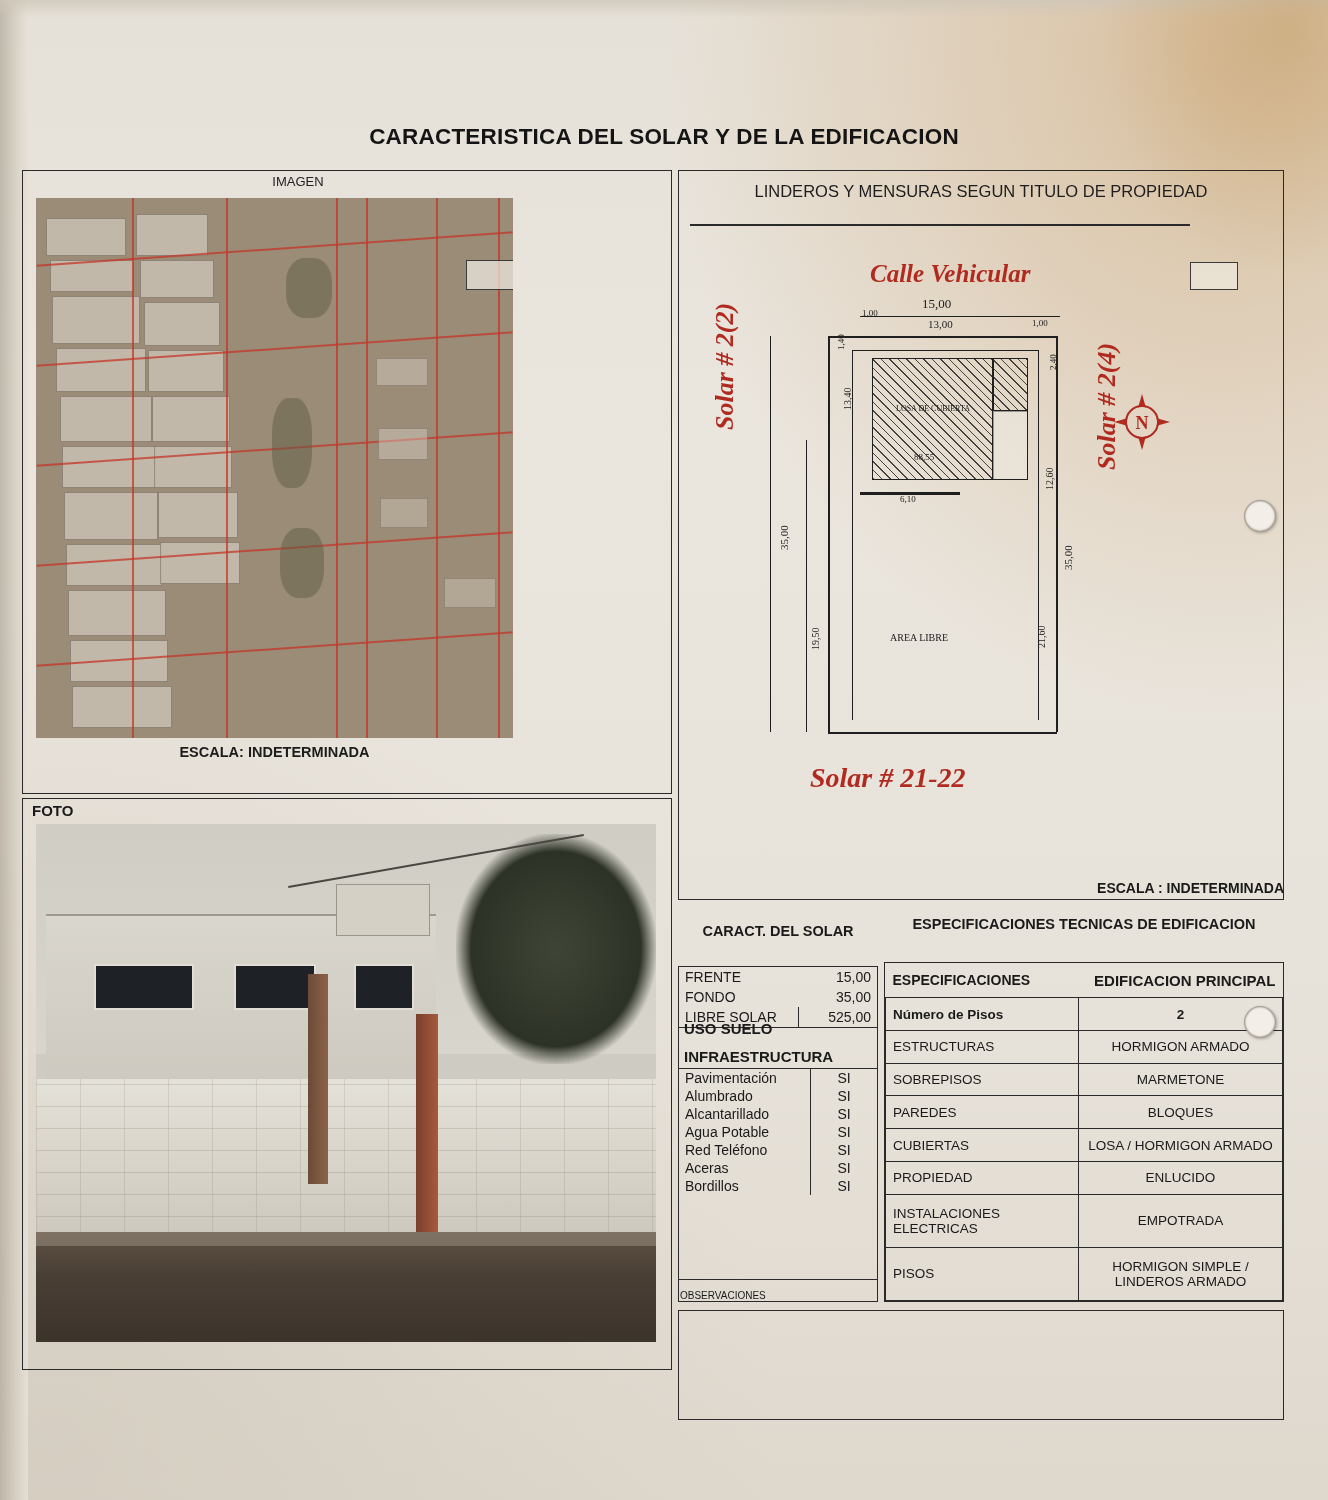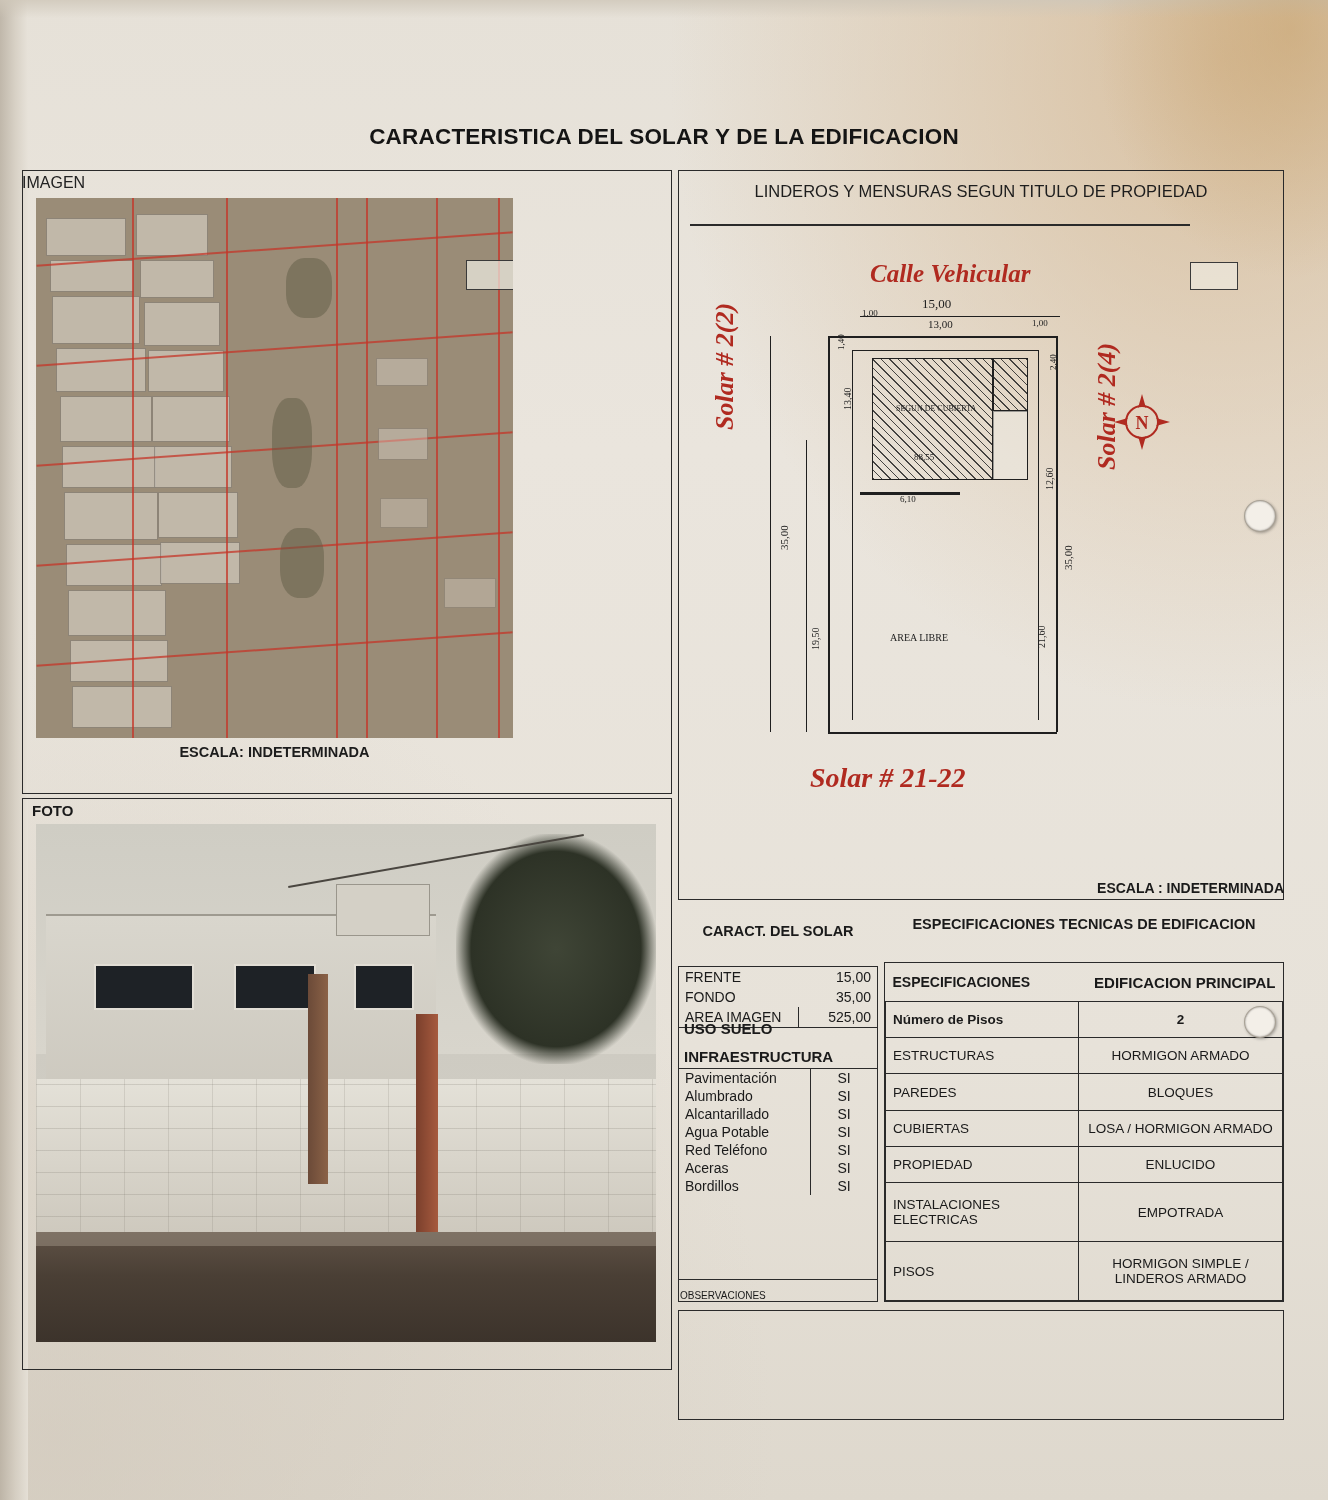--- a/index.html
+++ b/index.html
@@ -40,22 +40,22 @@
     position:absolute;left:0;top:124px;width:1328px;
     text-align:center;font-weight:bold;font-size:22.5px;letter-spacing:.2px;
     color:#141414;
   }
 
   
   .box{position:absolute;border:1.6px solid #2a2a2a;box-sizing:border-box;}
 
   #imagen-box{left:22px;top:170px;width:650px;height:624px;}
   #imagen-label{
-    position:absolute;left:22px;top:174px;width:552px;text-align:left;
-    font-size:16px;color:#222;
+    position:absolute;left:22px;top:174px;width:552px;text-align:center;
+    font-size:13px;color:#222;
   }
   #imagen-photo{
     position:absolute;left:36px;top:198px;width:477px;height:540px;
     background:
       linear-gradient(180deg, rgba(120,100,80,.25), rgba(120,100,80,.25)),
       linear-gradient(115deg,#8d8274 0%, #a89a86 18%, #b7a792 30%, #9f9versus 31%, #a89b87 50%, #8a7f70 75%, #7d7265 100%);
     background-color:#9b8f7c;
     overflow:hidden;
   }
   .map-grid{position:absolute;inset:0;}
@@ -263,21 +263,21 @@
     <div class="line" style="left:356px;top:96px;width:1.6px;height:396px;"></div>
     <div class="line" style="left:128px;top:492px;width:229px;height:1.6px;"></div>
 
     <div class="line" style="left:152px;top:110px;width:1.2px;height:370px;"></div>
     <div class="line" style="left:338px;top:110px;width:1.2px;height:370px;"></div>
     <div class="line" style="left:152px;top:110px;width:187px;height:1.2px;"></div>
 
     <div class="hatch" style="left:172px;top:118px;width:120px;height:120px;"></div>
     <div class="hatch" style="left:292px;top:118px;width:34px;height:52px;"></div>
     <div style="position:absolute;left:292px;top:170px;width:34px;height:68px;border:1.4px solid #1f1f1f;background:rgba(235,232,224,.6);"></div>
-    <div class="dim" style="left:196px;top:164px;font-size:8px;">SEGUN DE CUBIERTA</div>
+    <div class="dim" style="left:196px;top:164px;font-size:8px;">LOSA DE CUBIERTA</div>
     <div class="dim" style="left:214px;top:212px;font-size:9px;">88,55</div>
     <div class="line" style="left:160px;top:252px;width:100px;height:2.5px;"></div>
     <div class="dim" style="left:200px;top:254px;font-size:9px;">6,10</div>
 
     <div class="dim" style="left:142px;top:170px;font-size:10px;transform:rotate(-90deg);transform-origin:left top;">13,40</div>
     <div class="dim" style="left:136px;top:110px;font-size:9px;transform:rotate(-90deg);transform-origin:left top;">1,40</div>
     <div class="dim" style="left:78px;top:310px;font-size:11px;transform:rotate(-90deg);transform-origin:left top;">35,00</div>
     <div class="dim" style="left:110px;top:410px;font-size:10px;transform:rotate(-90deg);transform-origin:left top;">19,50</div>
     <div class="line" style="left:70px;top:96px;width:1.2px;height:396px;"></div>
     <div class="line" style="left:106px;top:200px;width:1.2px;height:292px;"></div>
@@ -314,21 +314,21 @@
       <tbody>
           <tr>
         <td>FRENTE</td>
         <td class="cellv">15,00</td>
       </tr>
       <tr>
         <td>FONDO</td>
         <td class="cellv">35,00</td>
       </tr>
       <tr>
-        <td style="border-bottom:1.4px solid #2a2a2a;">AREA IMAGEN</td>
+        <td style="border-bottom:1.4px solid #2a2a2a;">LIBRE SOLAR</td>
         <td class="cellv" style="border-bottom:1.4px solid #2a2a2a;border-left:1.4px solid #2a2a2a;">525,00</td>
       </tr>
     </tbody>
       </table>
   </div>
   <div id="uso-suelo">USO SUELO</div>
   <div id="infra-label">INFRAESTRUCTURA</div>
 
   <div id="espec-head">ESPECIFICACIONES TECNICAS DE EDIFICACION</div>
 
@@ -375,20 +375,24 @@
       </tr>
       <tr>
         <td class="k" style="font-weight:bold;">Número de Pisos</td>
         <td class="v" style="font-weight:bold;">2</td>
       </tr>
       <tr>
         <td class="k">ESTRUCTURAS</td>
         <td class="v">HORMIGON ARMADO</td>
       </tr>
       <tr>
+        <td class="k">SOBREPISOS</td>
+        <td class="v">MARMETONE</td>
+      </tr>
+      <tr>
         <td class="k">PAREDES</td>
         <td class="v">BLOQUES</td>
       </tr>
       <tr>
         <td class="k">CUBIERTAS</td>
         <td class="v">LOSA / HORMIGON ARMADO</td>
       </tr>
       <tr>
         <td class="k">PROPIEDAD</td>
         <td class="v">ENLUCIDO</td>

